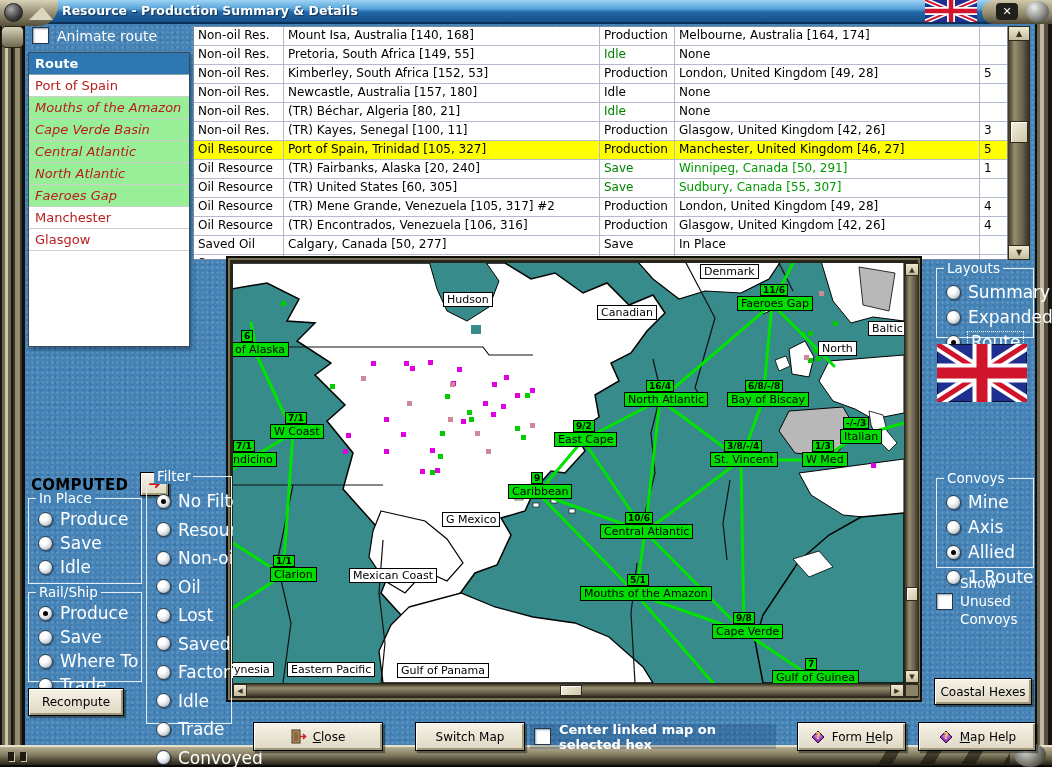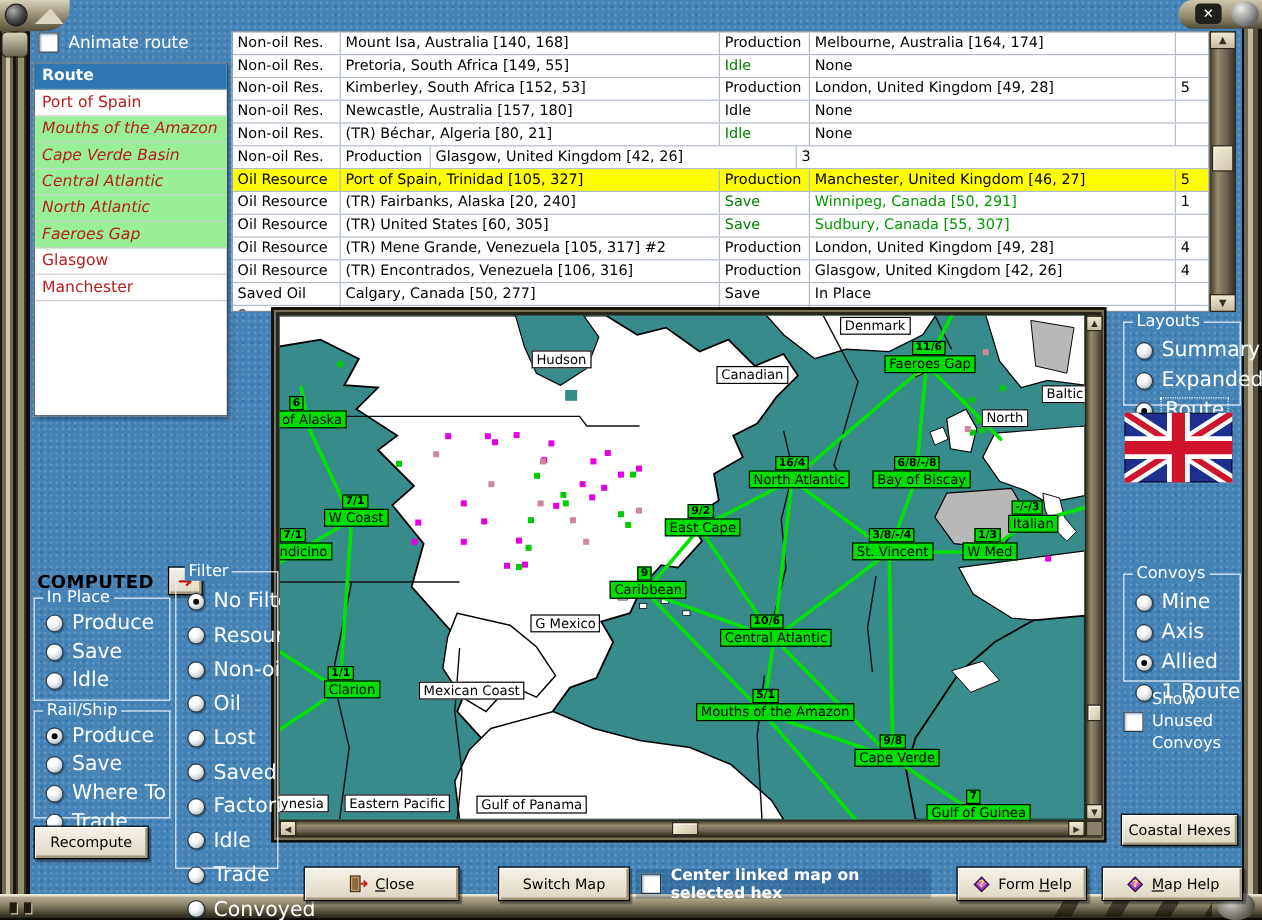--- a/index.html
+++ b/index.html
@@ -108,20 +108,30 @@
   #show-unused .txt{width:66px;text-align:left;line-height:18px;}
   #center-wrap{left:530px;top:724px;width:246px;height:25px;display:flex;align-items:center;gap:8px;
     color:#fff;font-size:13px;font-weight:bold;background:rgba(16,56,100,.25);padding-left:4px;box-sizing:border-box;}
   .ico{flex:0 0 auto;display:block;}
   u{text-decoration:underline;}
 </style>
 </head>
 <body>
 <div id="app">
 
+<div class="abs" id="titlebar">
+  <div class="abs" id="title-text">Resource - Production Summary &amp; Details</div>
+  <svg class="abs" id="title-flag" style="left:925px;top:0;" width="52" height="22" viewBox="0 0 52 22">
+    <rect width="52" height="22" fill="#1e2f8f"></rect>
+    <path d="M0,0 L52,22 M52,0 L0,22" stroke="#fff" stroke-width="5"></path>
+    <path d="M0,0 L52,22 M52,0 L0,22" stroke="#cf142b" stroke-width="2"></path>
+    <path d="M26,0 V22 M0,11 H52" stroke="#fff" stroke-width="8"></path>
+    <path d="M26,0 V22 M0,11 H52" stroke="#cf142b" stroke-width="4.5"></path>
+  </svg>
+</div>
 <div class="abs" id="frame-left"></div>
 <div class="abs" id="frame-right"></div>
 <div class="abs" id="frame-bottom">
   <div class="abs rivet" style="left:8px;"></div>
   <div class="abs rivet" style="left:20px;"></div>
   <div class="abs" id="stripes"></div>
   <div class="abs" id="bottom-ball"></div>
 </div>
 <div class="abs" id="corner-left">
   <div class="abs" id="screw"></div>
@@ -139,22 +149,22 @@
 </div>
 <div class="abs" id="route-box">
   <div id="route-header">Route</div>
   <div id="route-items">
         <div class="li">Port of Spain</div>
         <div class="li sea">Mouths of the Amazon</div>
         <div class="li sea">Cape Verde Basin</div>
         <div class="li sea">Central Atlantic</div>
         <div class="li sea">North Atlantic</div>
         <div class="li sea">Faeroes Gap</div>
+        <div class="li">Manchester</div>
         <div class="li">Glasgow</div>
-        <div class="li">Manchester</div>
       </div>
 </div>
 
 <div class="abs" id="res-table">
       <div class="trow">
         <div class="tc c0">Non-oil Res.</div>
         <div class="tc c1">Mount Isa, Australia [140, 168]</div>
         <div class="tc c2">Production</div>
         <div class="tc c3">Melbourne, Australia [164, 174]</div>
         <div class="tc c4"></div>
@@ -182,20 +192,21 @@
       </div>
       <div class="trow">
         <div class="tc c0">Non-oil Res.</div>
         <div class="tc c1">(TR) Béchar, Algeria [80, 21]</div>
         <div class="tc c2 green">Idle</div>
         <div class="tc c3">None</div>
         <div class="tc c4"></div>
       </div>
       <div class="trow">
         <div class="tc c0">Non-oil Res.</div>
+        <div class="tc c1">(TR) Kayes, Senegal [100, 11]</div>
         <div class="tc c2">Production</div>
         <div class="tc c3">Glasgow, United Kingdom [42, 26]</div>
         <div class="tc c4">3</div>
       </div>
       <div class="trow hl">
         <div class="tc c0">Oil Resource</div>
         <div class="tc c1">Port of Spain, Trinidad [105, 327]</div>
         <div class="tc c2">Production</div>
         <div class="tc c3">Manchester, United Kingdom [46, 27]</div>
         <div class="tc c4">5</div>

